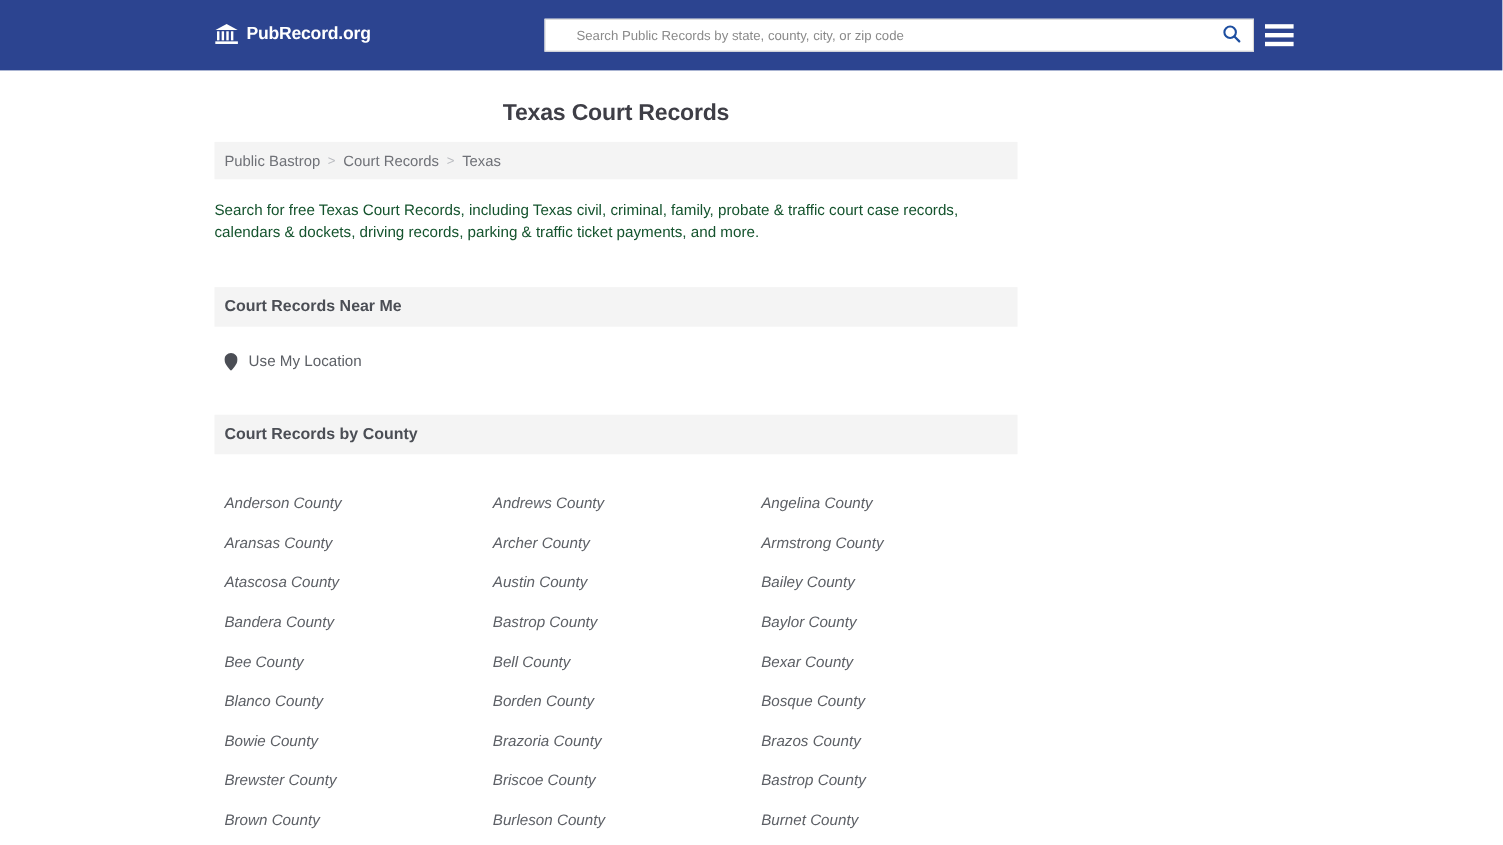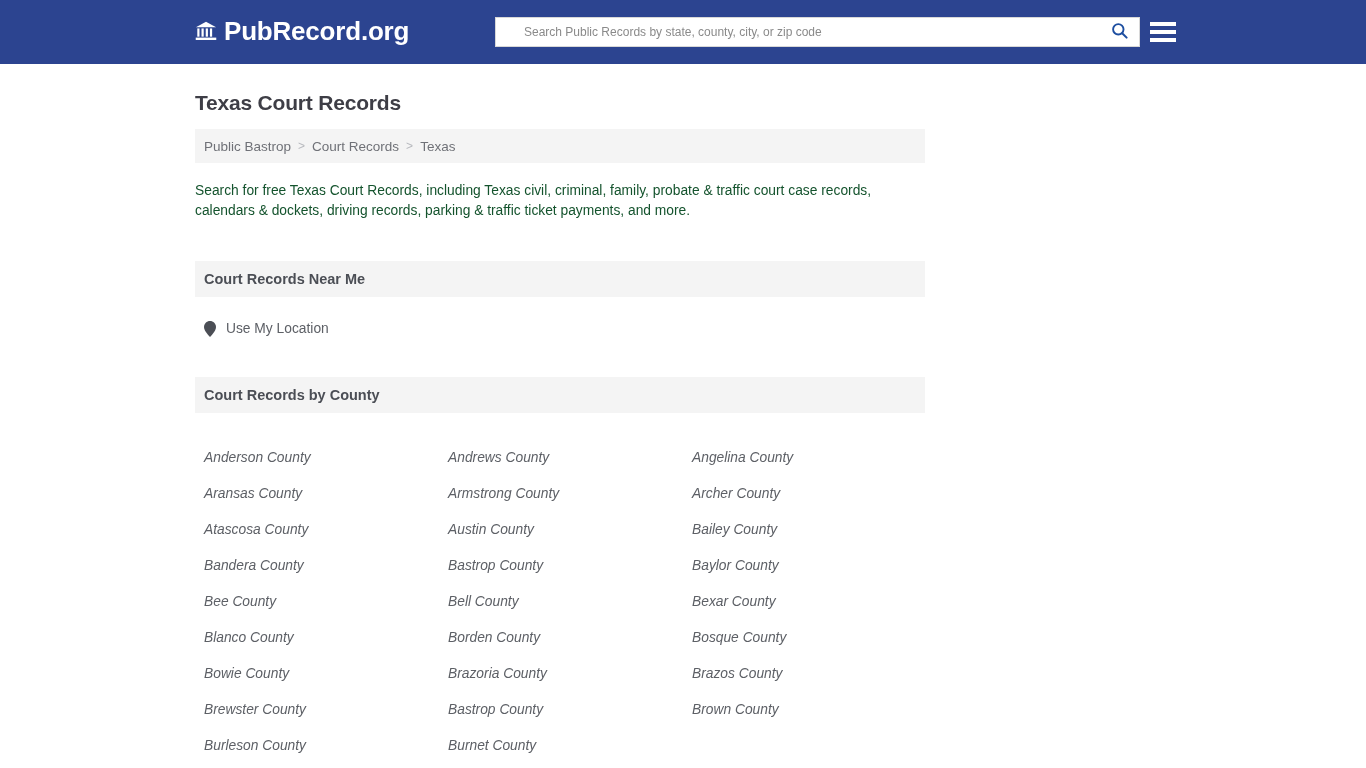--- a/index.html
+++ b/index.html
@@ -25,21 +25,21 @@
     left: 195px;
     top: 17px;
     display: flex;
     align-items: center;
     gap: 7px;
     text-decoration: none;
   }
   .brand-icon { width: 22px; height: 22px; display: block; }
   .brand-text {
     color: #ffffff;
-    font-size: 26px;
+    font-size: 16px;
     font-weight: bold;
     letter-spacing: -0.2px;
     line-height: 28px;
     white-space: nowrap;
   }
 
   .search-wrap {
     position: absolute;
     left: 495px;
     top: 17px;
@@ -99,20 +99,21 @@
     padding-left: 195px;
   }
   .content { width: 730px; }
 
   .page-title {
     font-size: 21px;
     font-weight: bold;
     color: #3e3e46;
     margin-top: 27px;
     letter-spacing: -0.2px;
+    text-align: center;
   }
 
   .breadcrumb {
     margin-top: 14px;
     background: #f4f4f4;
     height: 34px;
     display: flex;
     align-items: center;
     padding-left: 9px;
     font-size: 13.5px;
@@ -235,38 +236,39 @@
       <span class="near-me-label">Use My Location</span>
     </a>
 
     <h2 class="section-head">Court Records by County</h2>
 
     <div class="county-grid">
       <a class="county-link" href="#">Anderson County</a>
       <a class="county-link" href="#">Andrews County</a>
       <a class="county-link" href="#">Angelina County</a>
       <a class="county-link" href="#">Aransas County</a>
+      <a class="county-link" href="#">Archer County</a>
       <a class="county-link" href="#">Armstrong County</a>
-      <a class="county-link" href="#">Archer County</a>
       <a class="county-link" href="#">Atascosa County</a>
       <a class="county-link" href="#">Austin County</a>
       <a class="county-link" href="#">Bailey County</a>
       <a class="county-link" href="#">Bandera County</a>
       <a class="county-link" href="#">Bastrop County</a>
       <a class="county-link" href="#">Baylor County</a>
       <a class="county-link" href="#">Bee County</a>
       <a class="county-link" href="#">Bell County</a>
       <a class="county-link" href="#">Bexar County</a>
       <a class="county-link" href="#">Blanco County</a>
       <a class="county-link" href="#">Borden County</a>
       <a class="county-link" href="#">Bosque County</a>
       <a class="county-link" href="#">Bowie County</a>
       <a class="county-link" href="#">Brazoria County</a>
       <a class="county-link" href="#">Brazos County</a>
       <a class="county-link" href="#">Brewster County</a>
+      <a class="county-link" href="#">Briscoe County</a>
       <a class="county-link" href="#">Bastrop County</a>
       <a class="county-link" href="#">Brown County</a>
       <a class="county-link" href="#">Burleson County</a>
       <a class="county-link" href="#">Burnet County</a>
 
     </div>
 
   </div>
 </main>
 

